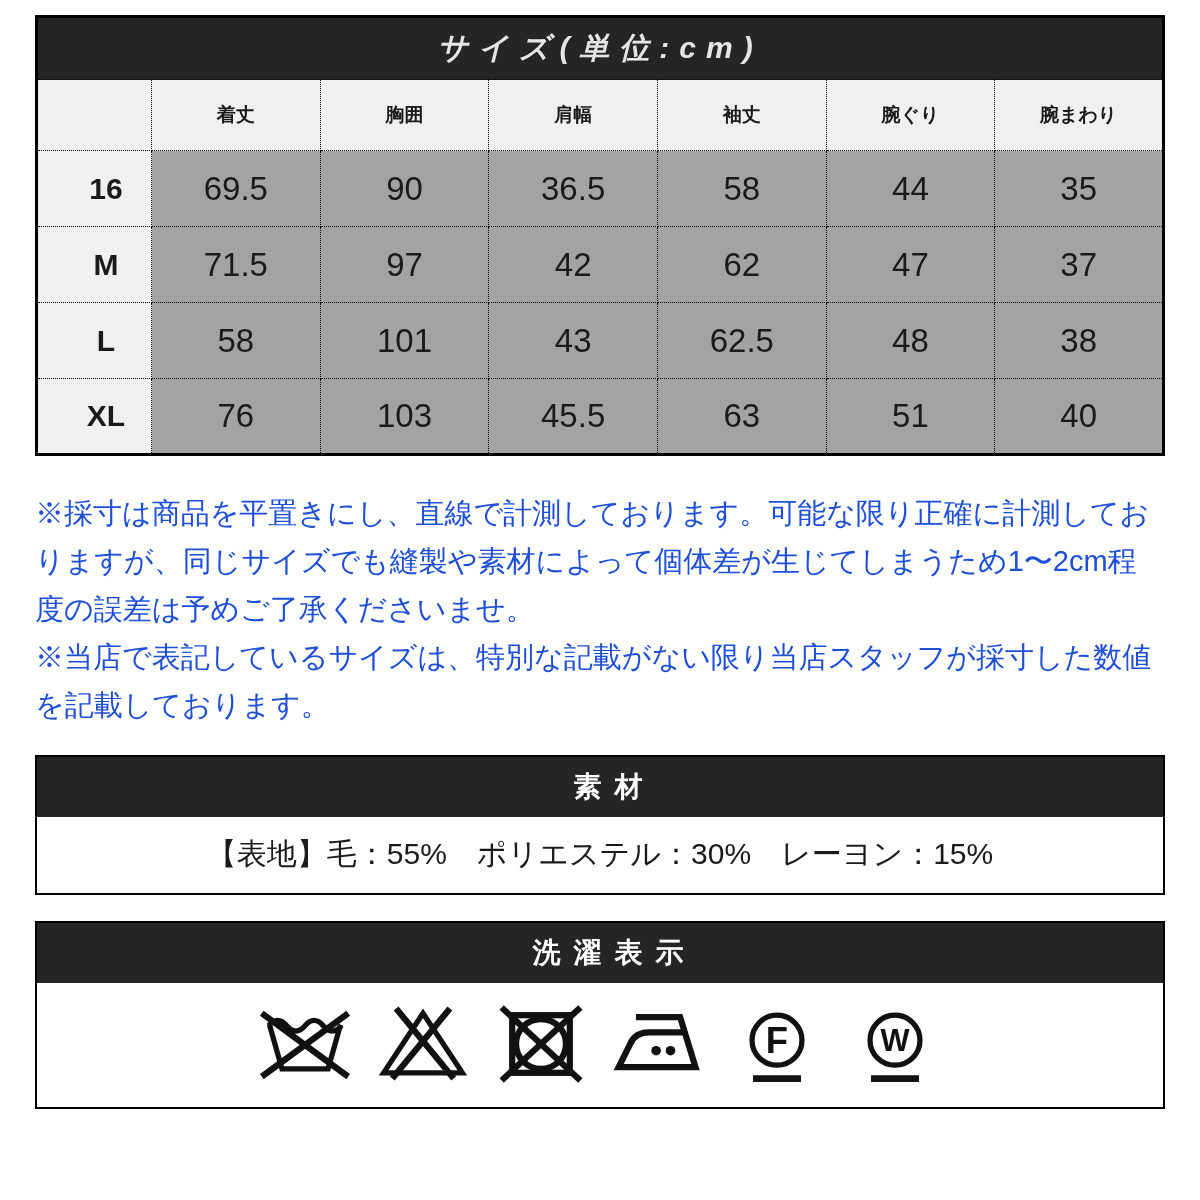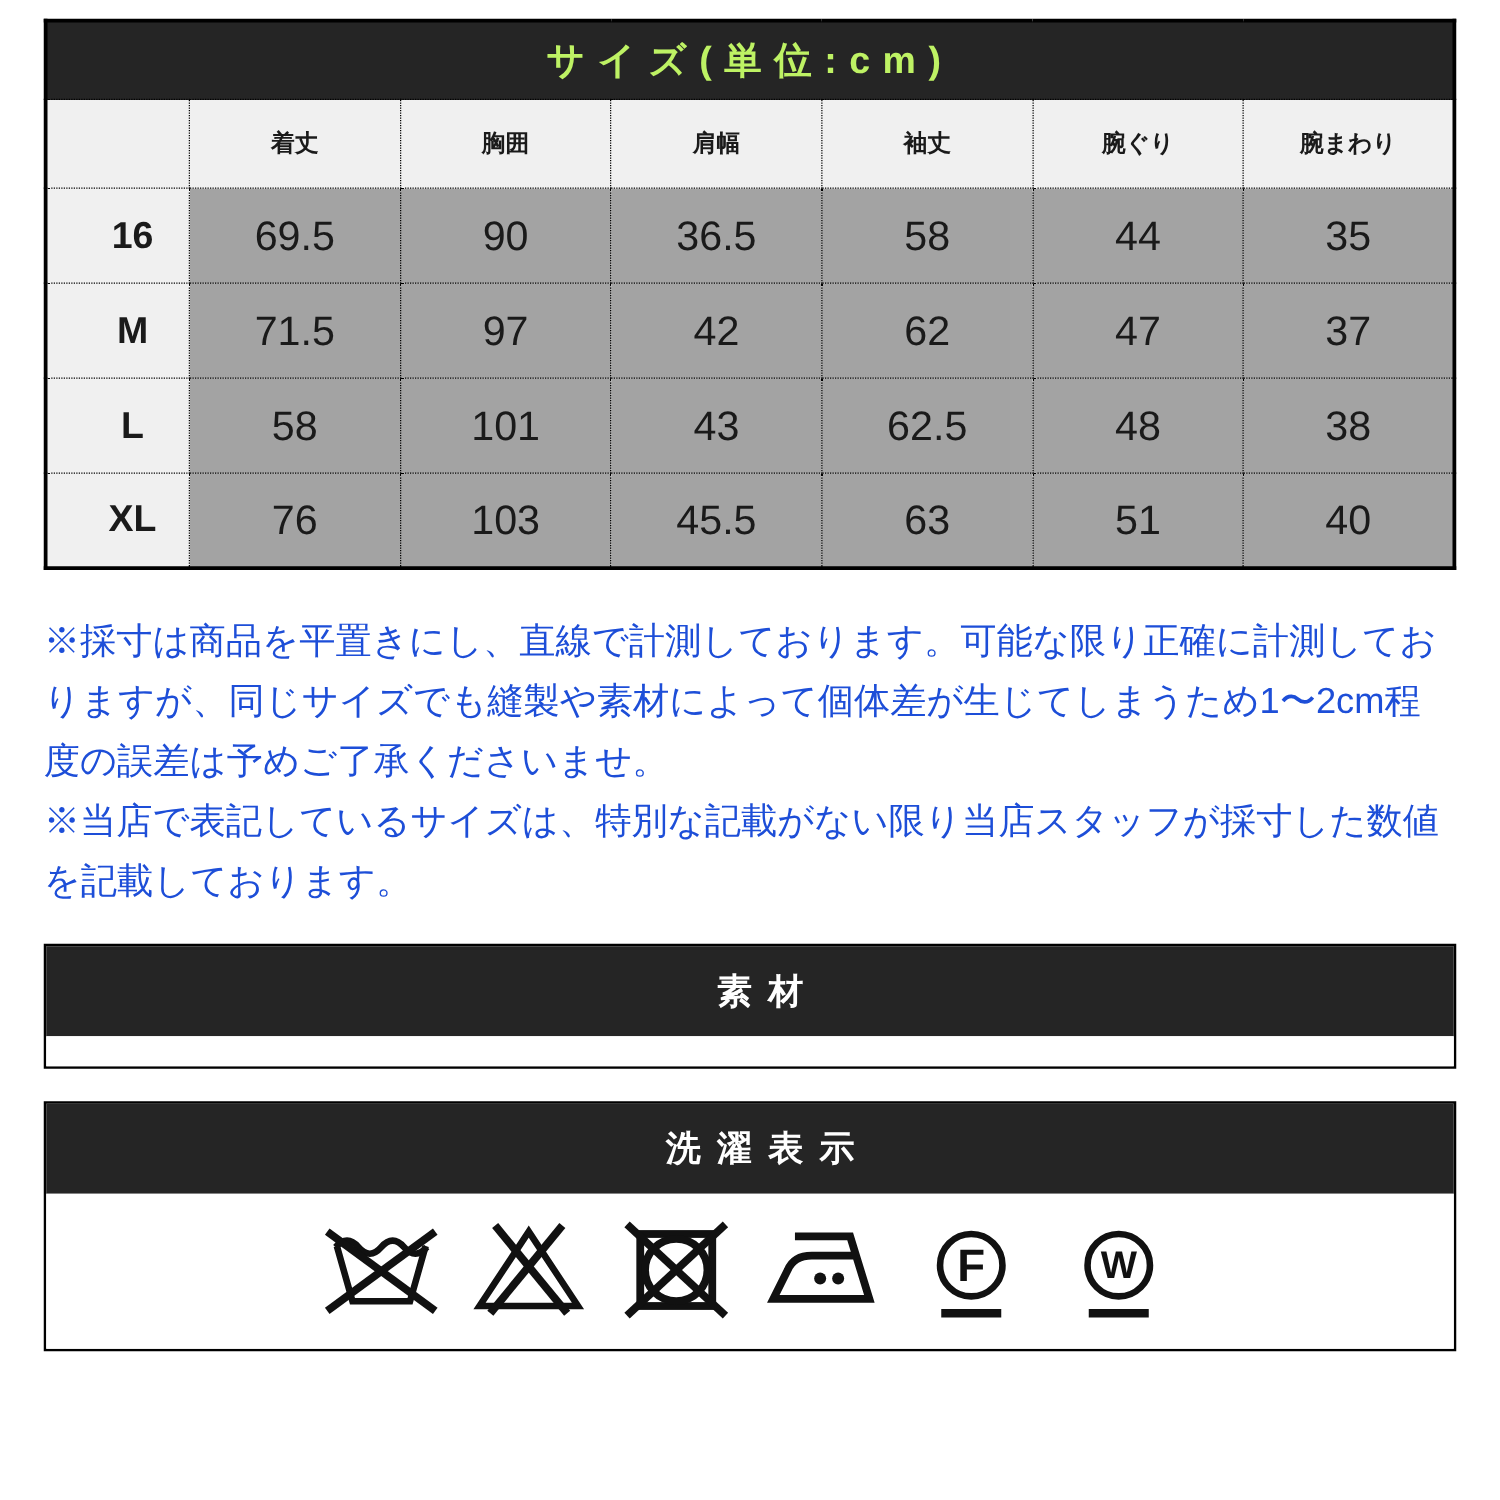--- a/index.html
+++ b/index.html
@@ -28,24 +28,25 @@
     border: 1px dotted #000;
     text-align: center;
     vertical-align: middle;
   }
   td.bar-cell {
     background: #252525;
     height: 63px;
     border: 0;
   }
   td.bar-cell span {
-    color: #bef264;
+    color: #e5e5e5;
     font-weight: bold;
     font-size: 30px;
     letter-spacing: 10px;
+    font-style: italic;
   }
   tr.head-row td {
     background: #f0f0f0;
     height: 71px;
     font-weight: bold;
     font-size: 19px;
     text-align: center;
   }
   tr.data-row td {
     height: 76px;
@@ -69,21 +70,21 @@
   .note-1 { margin-top: 33px; }
   .note-2 { }
 
   
   .box {
     border: 2px solid #000;
     margin-top: 26px;
   }
   .box-bar {
     background: #252525;
-    height: 72px;
+    height: 60px;
     display: flex;
     align-items: center;
     justify-content: center;
     padding-left: 16px;
   }
   .box-bar span {
     color: #ffffff;
     font-weight: bold;
     font-size: 28px;
     letter-spacing: 13px;
@@ -191,20 +192,21 @@
   </table>
 
   <p class="note note-1">※採寸は商品を平置きにし、直線で計測しております。可能な限り正確に計測しておりますが、同じサイズでも縫製や素材によって個体差が生じてしまうため1〜2cm程度の誤差は予めご了承くださいませ。</p>
   <p class="note note-2">※当店で表記しているサイズは、特別な記載がない限り当店スタッフが採寸した数値を記載しております。</p>
 
   <div class="box">
     <div class="box-bar">
       <span>素材</span>
     </div>
     <div class="box-content">
+      <div>【表地】毛：55%　ポリエステル：30%　レーヨン：15%</div>
     </div>
   </div>
 
   <div class="box">
     <div class="box-bar">
       <span>洗濯表示</span>
     </div>
     <div class="care-icons">
 
       <svg width="96" height="82" viewBox="0 0 100 80">

